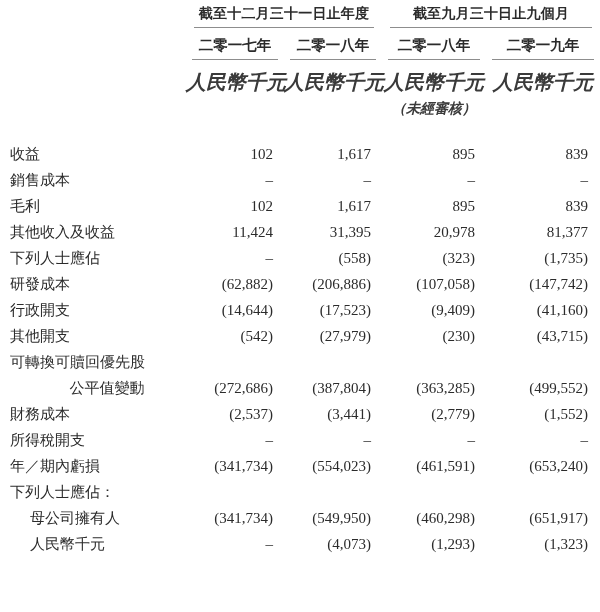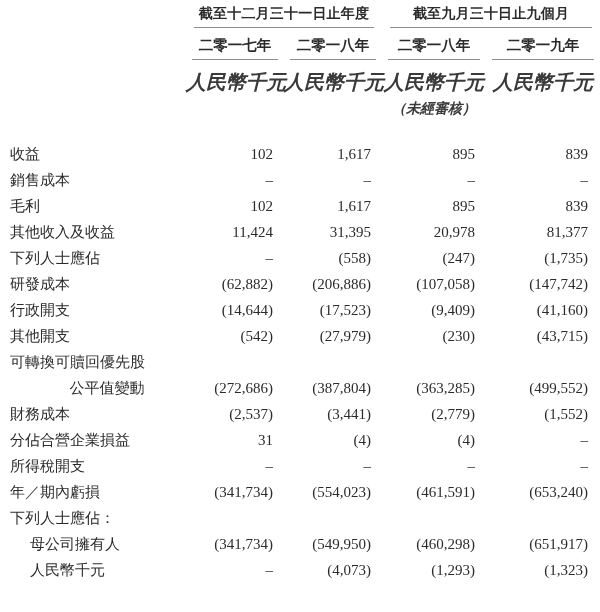--- a/index.html
+++ b/index.html
@@ -210,21 +210,21 @@
           <td class="label">其他收入及收益</td>
           <td class="num">11,424</td>
           <td class="num">31,395</td>
           <td class="num">20,978</td>
           <td class="num col4">81,377</td>
         </tr>
         <tr class="frow">
           <td class="label">下列人士應佔</td>
           <td class="num nil">–</td>
           <td class="num">(558)</td>
-          <td class="num">(247)</td>
+          <td class="num">(323)</td>
           <td class="num col4">(1,735)</td>
         </tr>
         <tr class="frow">
           <td class="label">研發成本</td>
           <td class="num">(62,882)</td>
           <td class="num">(206,886)</td>
           <td class="num">(107,058)</td>
           <td class="num col4">(147,742)</td>
         </tr>
         <tr class="frow">
@@ -254,27 +254,20 @@
           <td class="num">(387,804)</td>
           <td class="num">(363,285)</td>
           <td class="num col4">(499,552)</td>
         </tr>
         <tr class="frow">
           <td class="label">財務成本</td>
           <td class="num">(2,537)</td>
           <td class="num">(3,441)</td>
           <td class="num">(2,779)</td>
           <td class="num col4">(1,552)</td>
-        </tr>
-        <tr class="frow">
-          <td class="label">分佔合營企業損益</td>
-          <td class="num">31</td>
-          <td class="num">(4)</td>
-          <td class="num">(4)</td>
-          <td class="num col4 nil">–</td>
         </tr>
         <tr class="frow">
           <td class="label">所得稅開支</td>
           <td class="num nil">–</td>
           <td class="num nil">–</td>
           <td class="num nil">–</td>
           <td class="num col4 nil">–</td>
         </tr>
         <tr class="frow bold">
           <td class="label">年／期內虧損</td>

